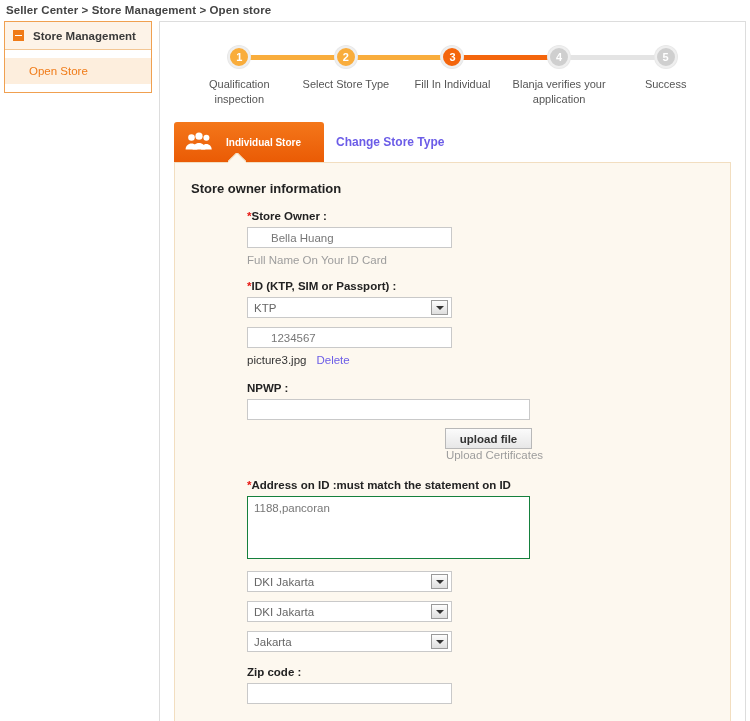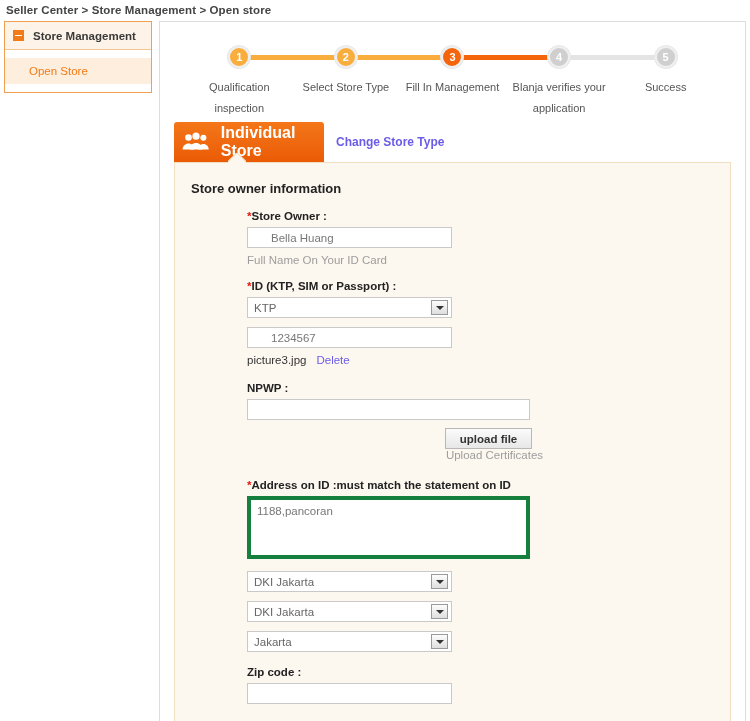--- a/index.html
+++ b/index.html
@@ -140,21 +140,21 @@
   .step-labels {
     display: flex;
     padding: 0 14px;
     margin-top: 7px;
   }
   .step-label {
     flex: 1 1 0;
     text-align: center;
     font-size: 11px;
     color: #555555;
-    line-height: 21px;
+    line-height: 15px;
     padding: 0 4px;
   }
 
   
   .tabrow {
     display: flex;
     align-items: center;
     margin: 4px 0 0 14px;
     height: 40px;
   }
@@ -168,21 +168,21 @@
   }
   .tab-icon {
     width: 38px;
     display: flex;
     justify-content: center;
     align-items: center;
     margin-left: 6px;
   }
   .tab-label {
     color: #ffffff;
-    font-size: 16px;
+    font-size: 10px;
     font-weight: bold;
     margin-left: 8px;
   }
   .change-store-type {
     margin-left: 12px;
     color: #6b5ce7;
     font-size: 12px;
     font-weight: bold;
     cursor: pointer;
   }
@@ -241,21 +241,21 @@
     background: #ffffff;
     font-family: "Liberation Sans", sans-serif;
     font-size: 11.5px;
     color: #777777;
     padding: 0 23px;
     outline: none;
   }
   .txt.wide { width: 283px; }
   .area {
     width: 283px; height: 63px;
-    border: 4px solid #15803d;
+    border: 1px solid #15803d;
     background: #ffffff;
     font-family: "Liberation Sans", sans-serif;
     font-size: 11.5px;
     color: #777777;
     padding: 5px 6px;
     resize: none;
     outline: none;
   }
   .spacer-sm { height: 9px; }
   .spacer-md { height: 14px; }
@@ -381,21 +381,21 @@
           <span class="circle todo">4</span>
         </div>
         <div class="step">
 
           <span class="circle todo">5</span>
         </div>
       </div>
       <div class="step-labels">
         <div class="step-label">Qualification inspection</div>
         <div class="step-label">Select Store Type</div>
-        <div class="step-label">Fill In Management</div>
+        <div class="step-label">Fill In Individual</div>
         <div class="step-label">Blanja verifies your application</div>
         <div class="step-label">Success</div>
       </div>
     </div>
 
     <div class="tabrow">
       <div class="tab-individual">
         <span class="tab-icon">
           <svg width="30" height="21" viewBox="0 0 30 21" aria-hidden="true">
             <circle cx="7.5" cy="5.5" r="3.3" fill="#ffffff"></circle>

